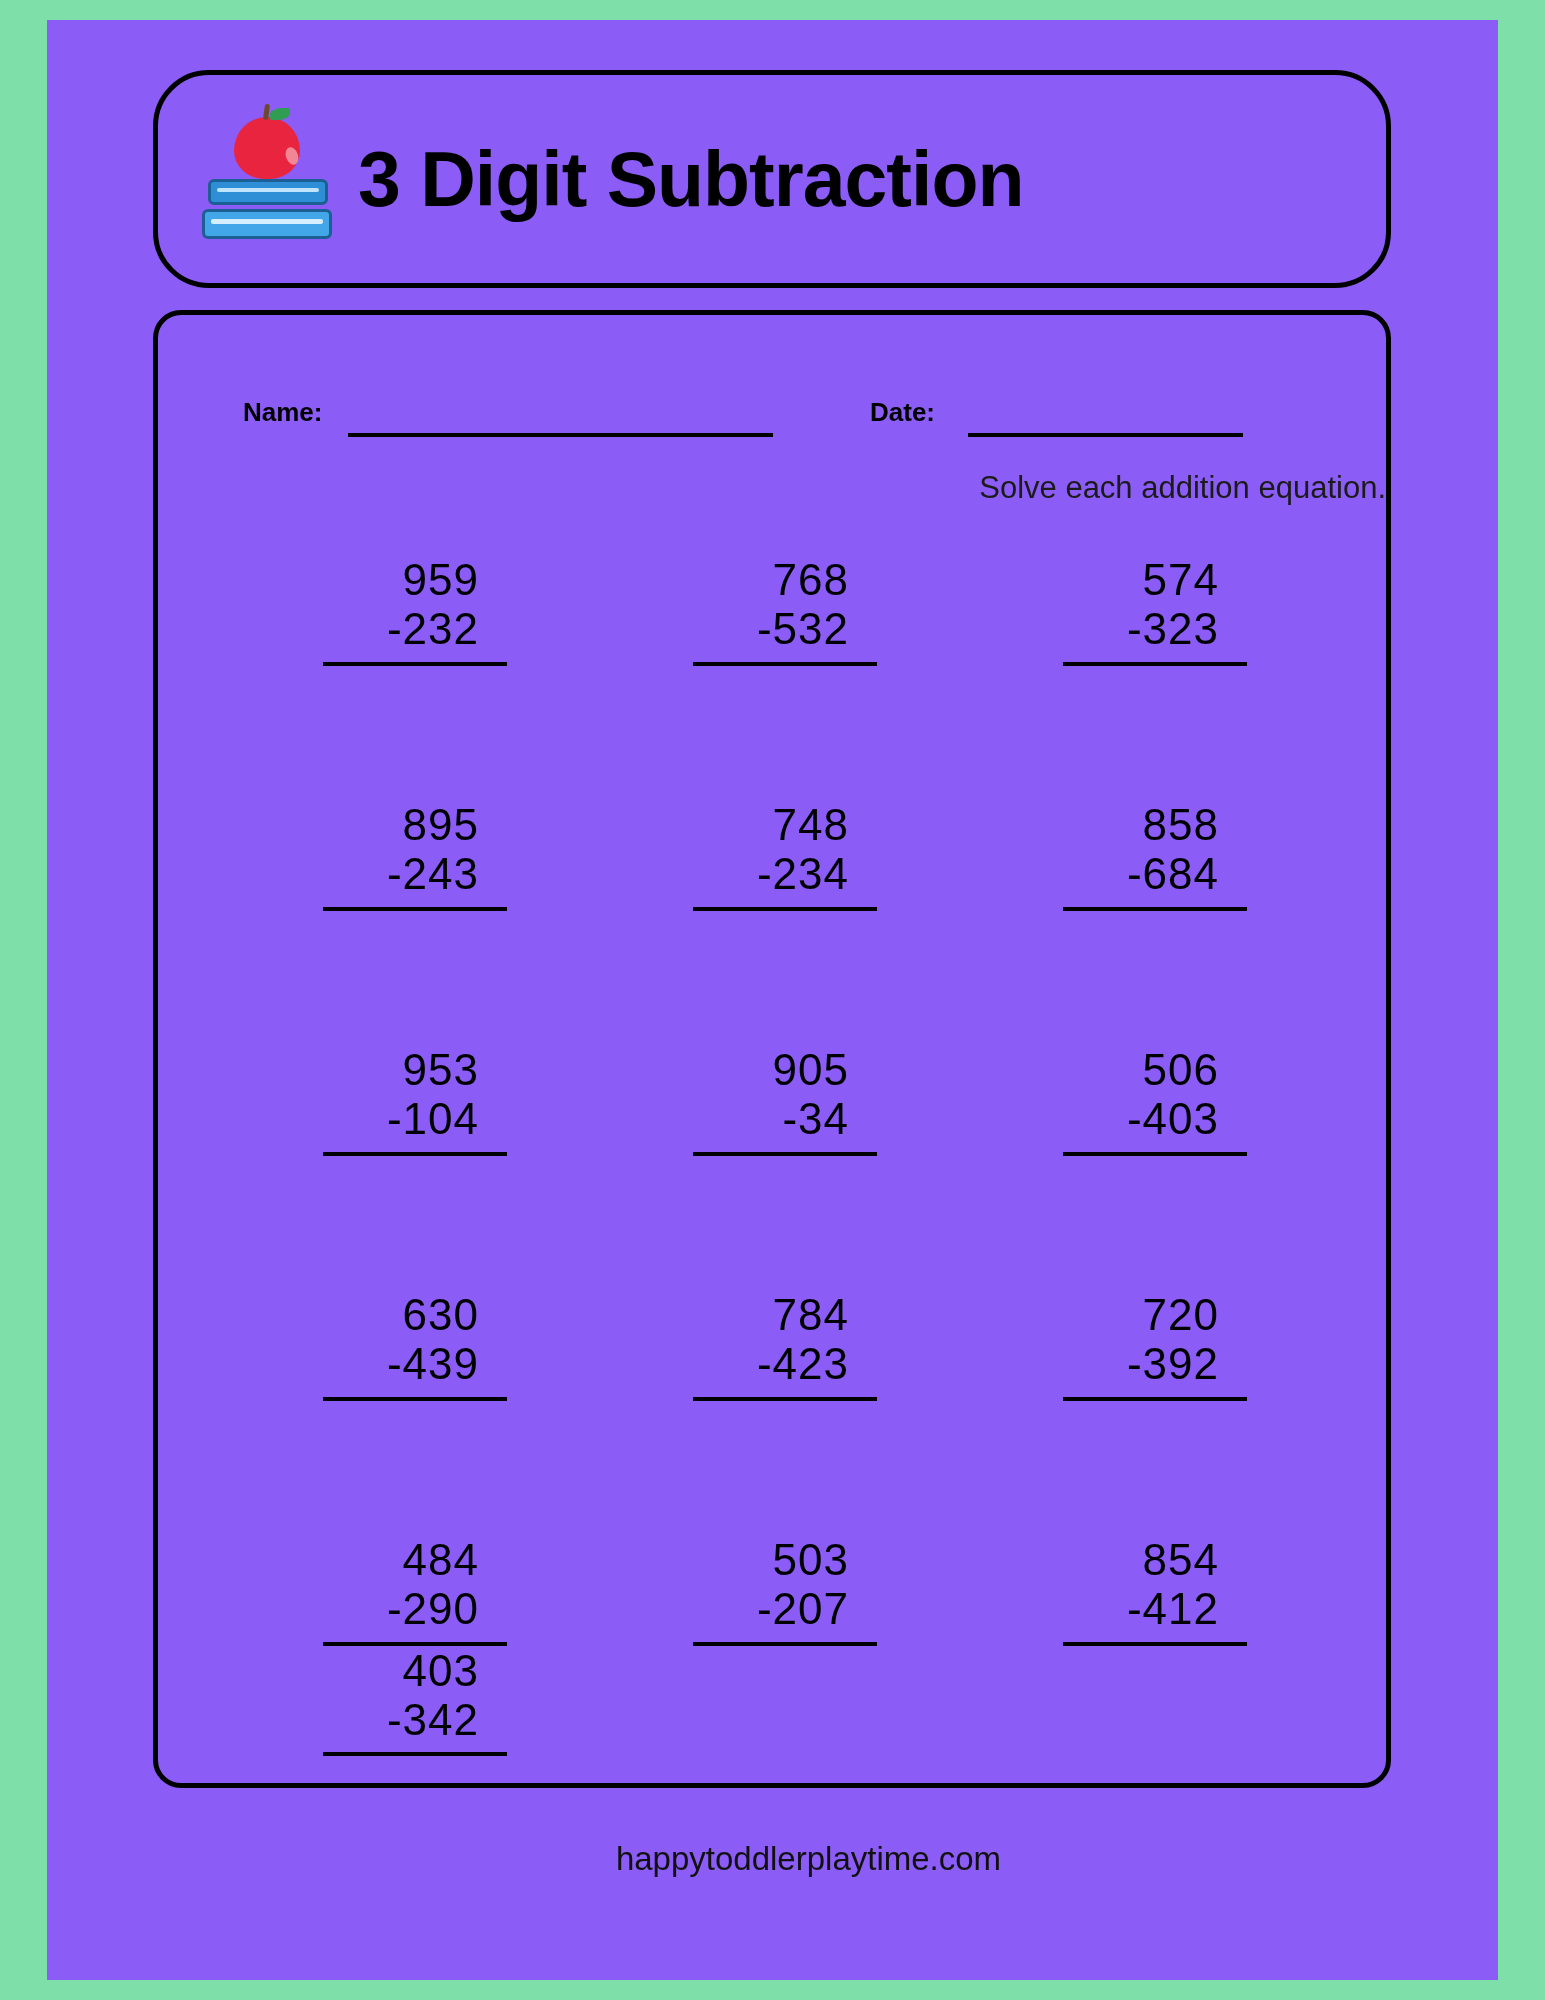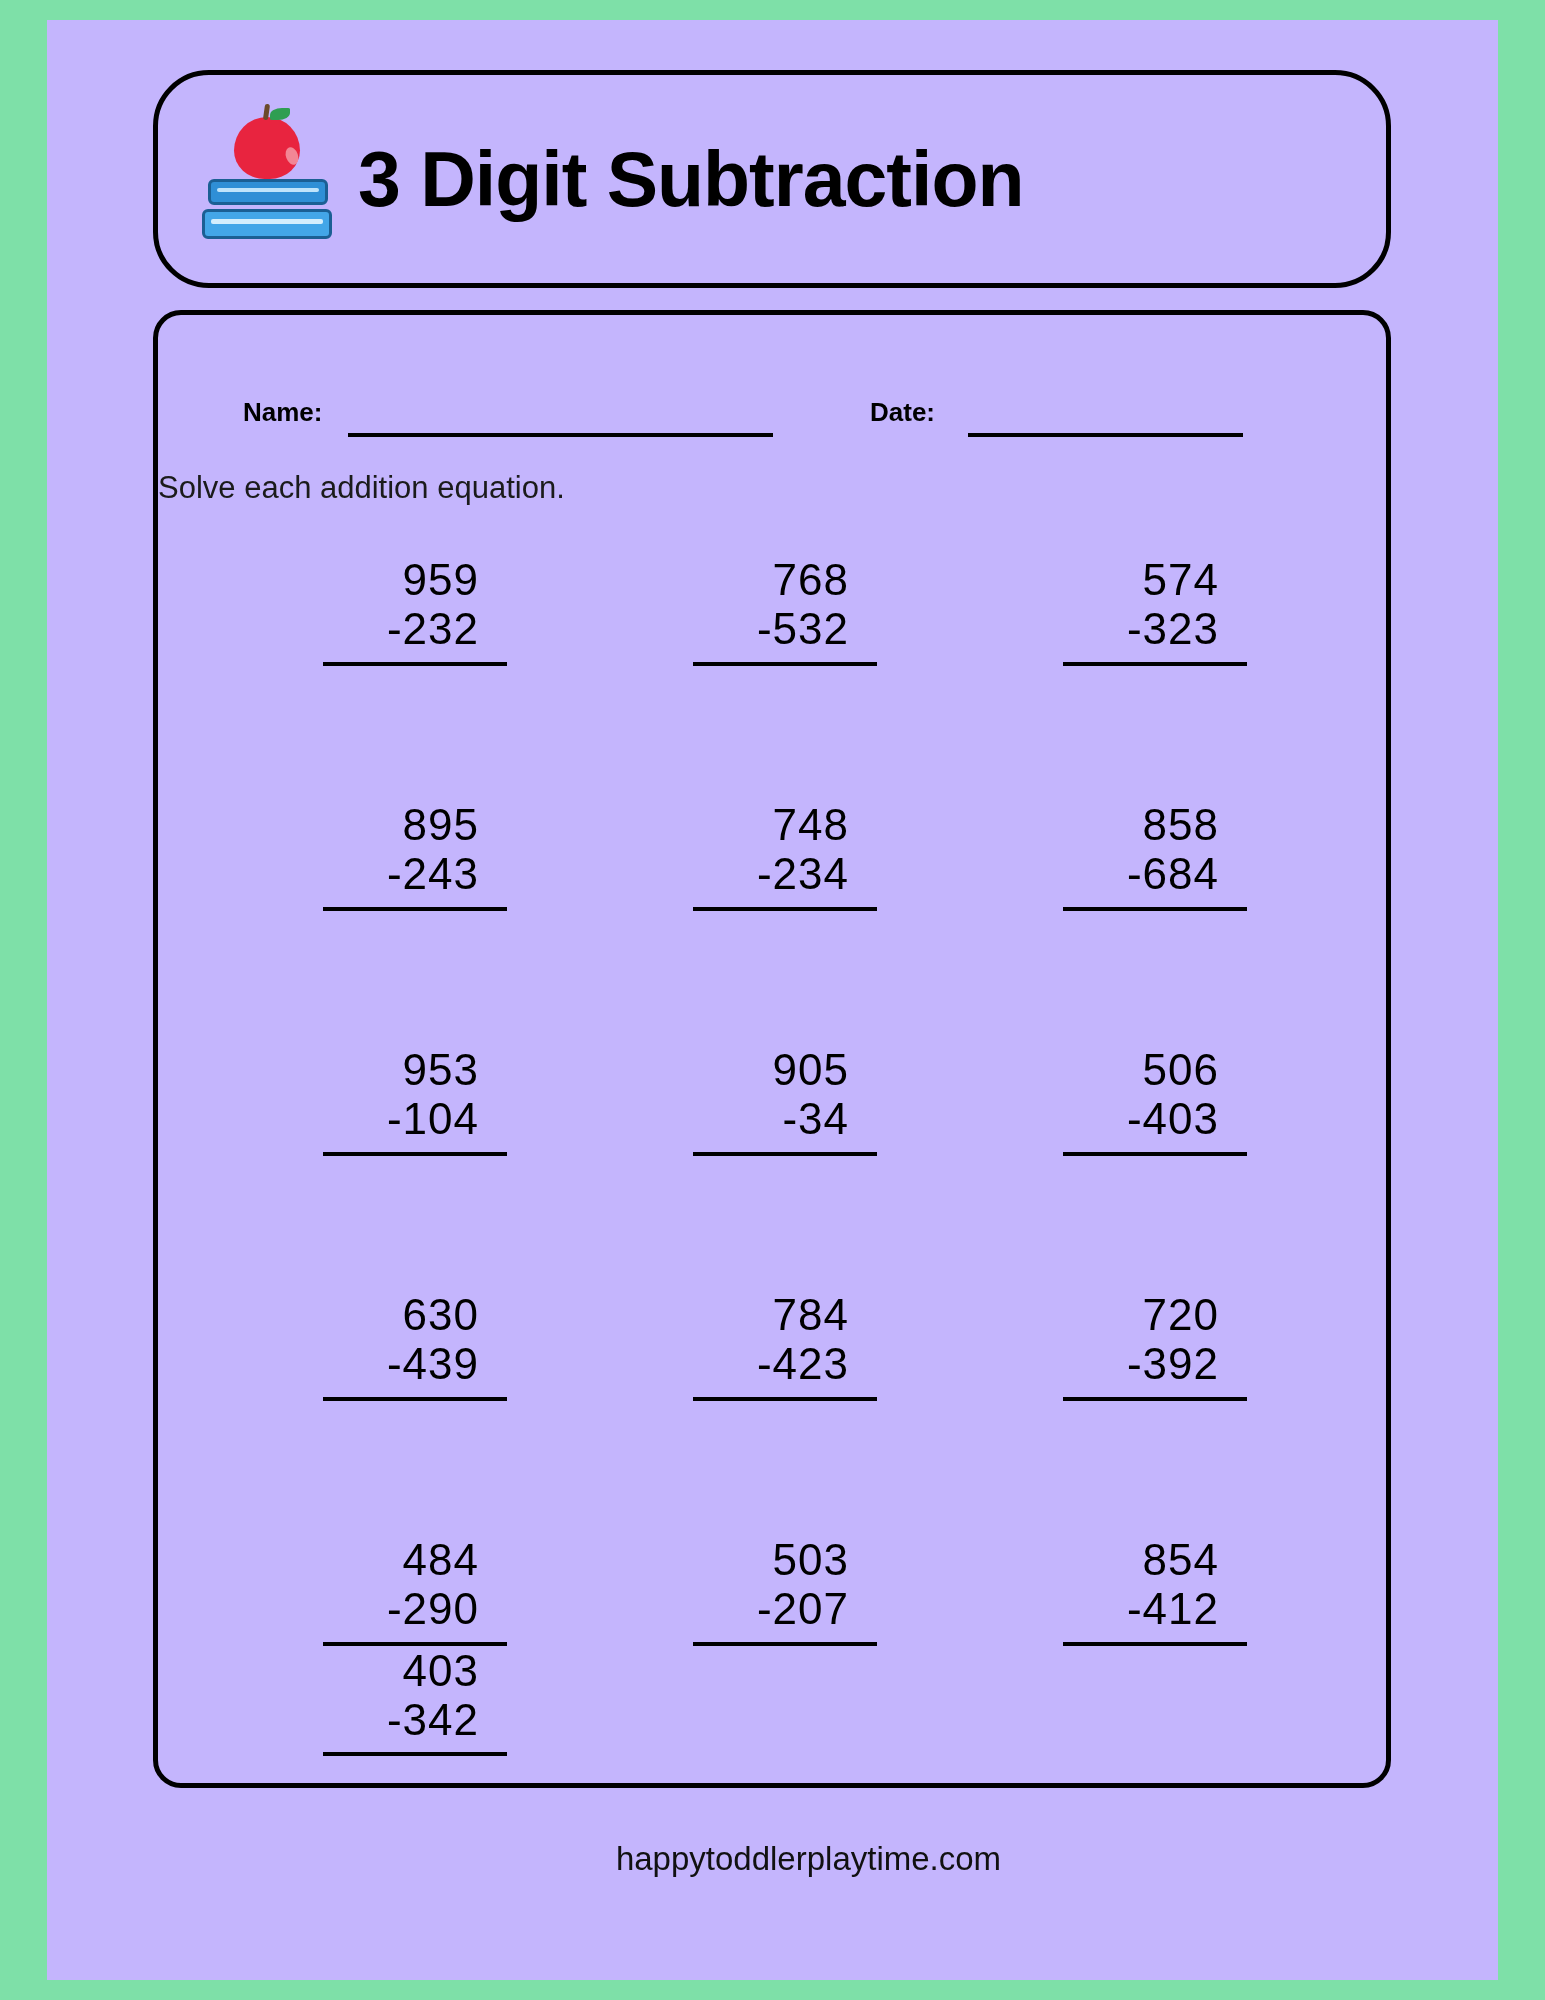--- a/index.html
+++ b/index.html
@@ -12,21 +12,21 @@
     background: #7ee0a8;
     font-family: "Liberation Sans", sans-serif;
     overflow: hidden;
   }
   .page {
     position: absolute;
     left: 47px;
     top: 20px;
     width: 1451px;
     height: 1960px;
-    background: #c4b5fd;
+    background: #8b5cf6;
     box-sizing: border-box;
   }
   
   .title-card {
     position: absolute;
     left: 106px;
     top: 50px;
     width: 1238px;
     height: 218px;
     border: 5px solid #000;
@@ -164,21 +164,21 @@
   .name-label { left: 85px; top: 4px; }
   .name-line  { left: 190px; top: 40px; width: 425px; }
   .date-label { left: 712px; top: 4px; }
   .date-line  { left: 810px; top: 40px; width: 275px; }
 
   .instructions {
     position: absolute;
     top: 155px;
     left: 0;
     width: 100%;
-    text-align: left;
+    text-align: right;
     font-size: 31px;
     color: #1b1b1b;
   }
   
   .grid {
     position: absolute;
     left: 64px;
     top: 240px;
     width: 1110px;
     display: grid;

